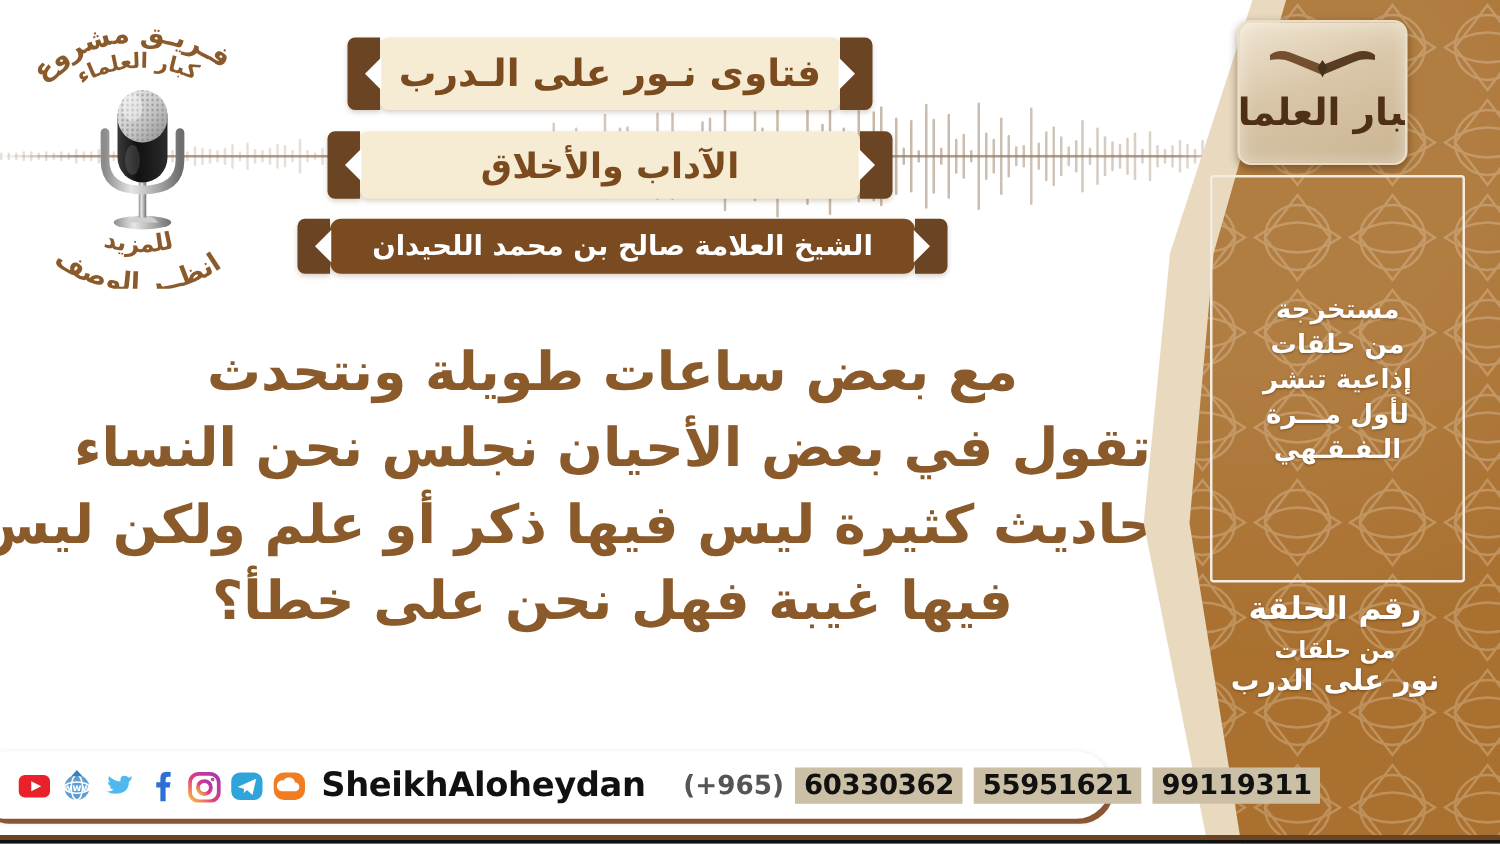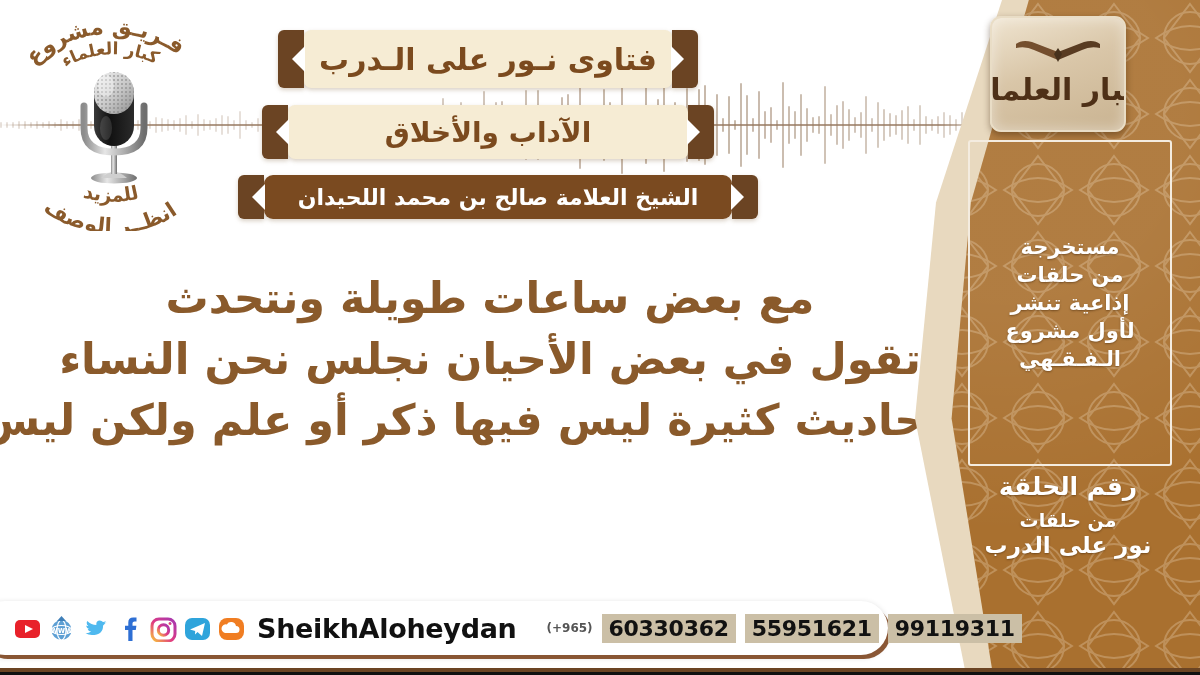--- a/index.html
+++ b/index.html
@@ -149,21 +149,21 @@
     background:#ffffff;border-radius:27px;
     box-shadow:3px 4px 0 rgba(120,60,20,.85), 0 2px 6px rgba(0,0,0,.18);
     display:flex;align-items:center;z-index:9;
     box-sizing:border-box;padding:0 16px 0 36px;
   }
   .soc-row{display:flex;align-items:center;gap:7px;}
   .soc{width:27px;height:27px;border-radius:6px;display:flex;align-items:center;
     justify-content:center;flex:0 0 auto;}
   .handle{font-size:27px;font-weight:bold;color:#111;margin-left:12px;letter-spacing:-.3px;}
   .divider{width:2px;height:30px;background:#d8d8d8;margin:0 14px;}
-  .ccode{font-size:12px;font-weight:bold;color:#555;margin-left:2px;}
+  .ccode{font-size:21px;font-weight:bold;color:#555;margin-left:2px;}
   .pnum{
     font-size:22px;font-weight:bold;color:#111;background:#cbbfa6;
     padding:2px 7px;margin-left:9px;letter-spacing:-.3px;
   }
 
   .footer-strip{position:absolute;left:0;bottom:0;width:1200px;height:7px;
     background:#6b4423;z-index:10;}
   .footer-strip2{position:absolute;left:0;bottom:0;width:1200px;height:3px;
     background:#111;z-index:11;}
 </style>
@@ -413,20 +413,21 @@
   <div class="ribbon brown" id="ribbon3">
     <div class="rb-cap left"></div>
     <div class="rb-body">الشيخ العلامة صالح بن محمد اللحيدان</div>
     <div class="rb-cap right"></div>
   </div>
 
   <div class="question" id="questionText">
       <div>مع بعض ساعات طويلة ونتحدث</div>
       <div>تقول في بعض الأحيان نجلس نحن النساء</div>
       <div>أحاديث كثيرة ليس فيها ذكر أو علم ولكن ليس</div>
+      <div>فيها غيبة فهل نحن على خطأ؟</div>
     </div>
 
   <div class="side-wrap">
     <div class="side-cream"></div>
     <div class="side-panel">
       <svg class="side-pattern" viewBox="0 0 276 675" preserveAspectRatio="none">
         <defs>
           <pattern id="arab" width="76" height="76" patternUnits="userSpaceOnUse">
             <g fill="none" stroke="#f0dcc0" stroke-width="2">
               <circle cx="38" cy="38" r="26"></circle>
@@ -449,21 +450,21 @@
             <path d="M62,36 L66,30 L70,36 L66,44 Z" fill="#3a2410"></path>
           </g>
           <text x="66" y="82" text-anchor="middle" font-size="30" font-weight="bold" fill="#4e3017" font-family="'DejaVu Sans',sans-serif" id="badgeText">كبار العلماء</text>
         </svg>
       </div>
 
       <div class="side-box" id="sideBox">
           <span>مستخرجة</span>
           <span>من حلقات</span>
           <span>إذاعية تنشر</span>
-          <span>لأول مشروع</span>
+          <span>لأول مـــرة</span>
           <span>الـفـقـهي</span>
         </div>
 
       <div class="ep-area">
         <div class="ep-label">رقم الحلقة</div>
         <div class="ep-sub1">من حلقات</div>
         <div class="ep-sub2">نور على الدرب</div>
       </div>
     </div>
   </div>

